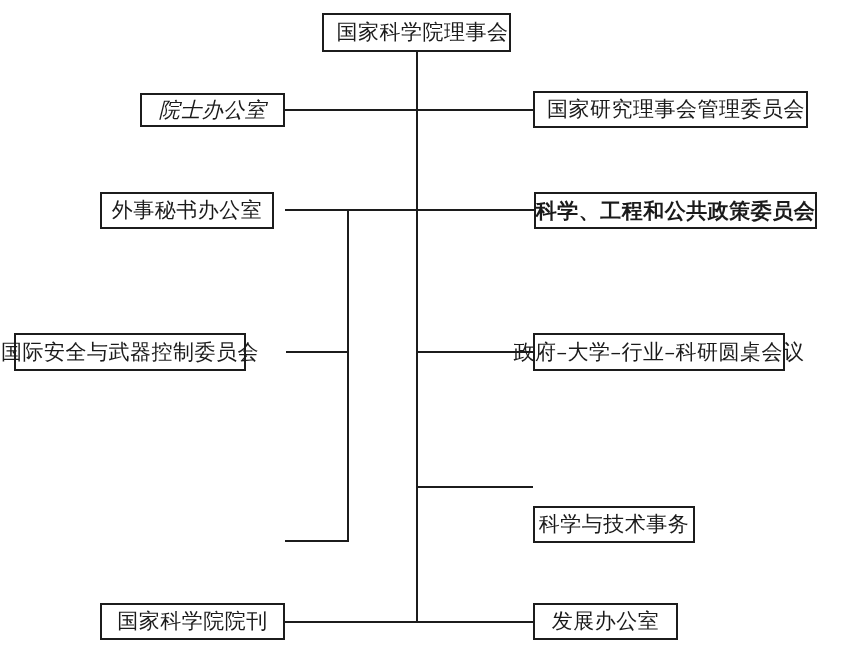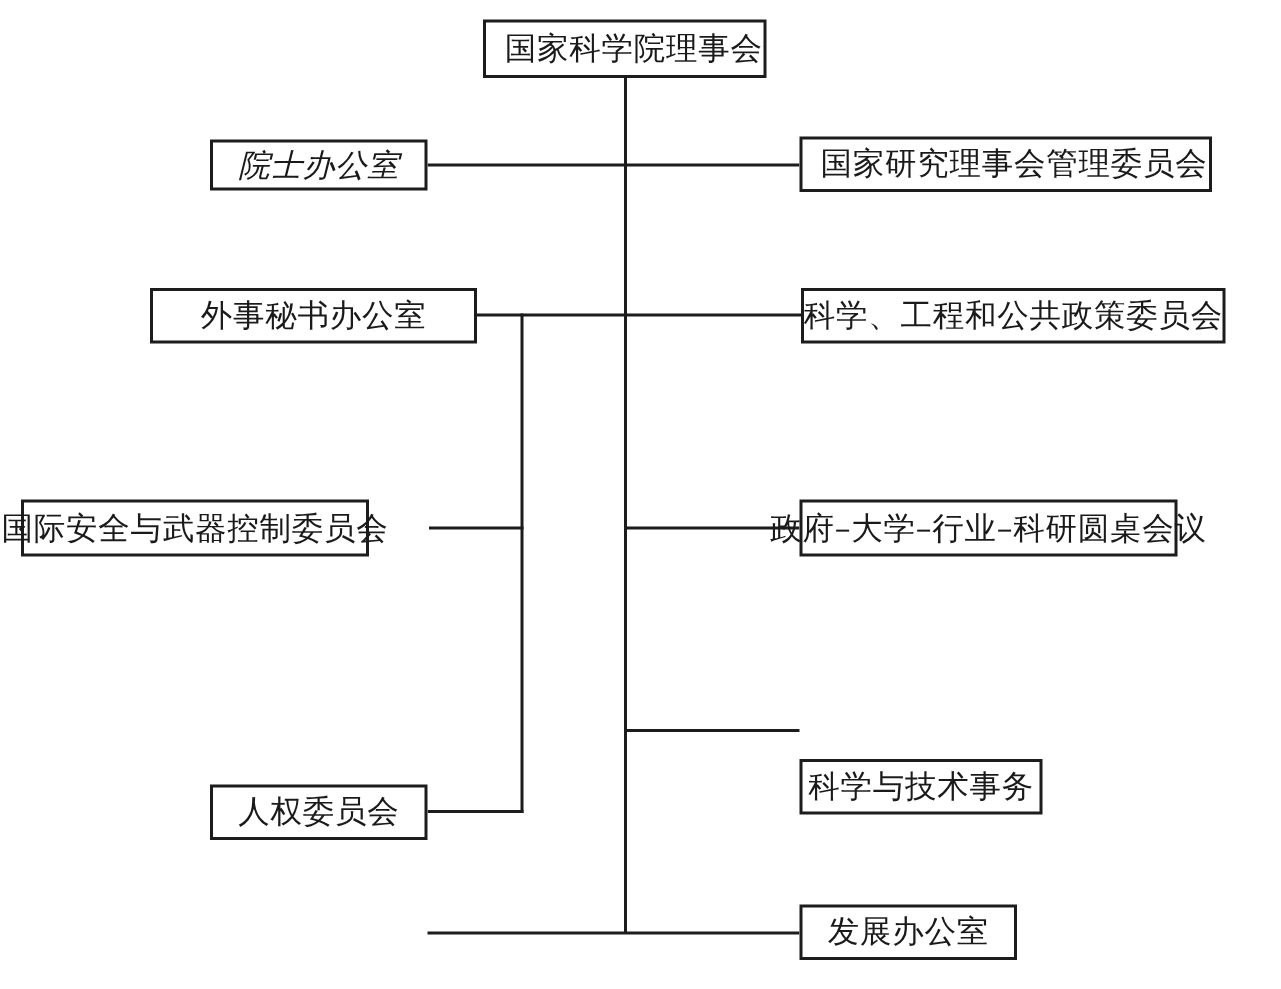--- a/index.html
+++ b/index.html
@@ -45,23 +45,23 @@
   <div class="line" style="left:285px; top:209px; width:249px; height:2px;"></div>
   <div class="line" style="left:286px; top:351px; width:63px; height:2px;"></div>
   <div class="line" style="left:416px; top:351px; width:117px; height:2px;"></div>
   <div class="line" style="left:416px; top:486px; width:117px; height:2px;"></div>
   <div class="line" style="left:285px; top:540px; width:64px; height:2px;"></div>
   <div class="line" style="left:285px; top:621px; width:248px; height:2px;"></div>
 
   <div class="node" style="left:322px; top:13px; width:189px; height:39px;padding-left:12px;">国家科学院理事会</div>
 
   <div class="node" style="left:140px; top:93px; width:145px; height:34px;font-style:italic;">院士办公室</div>
-  <div class="node" style="left:100px; top:192px; width:218px; height:37px;">外事秘书办公室</div>
+  <div class="node" style="left:100px; top:192px; width:174px; height:37px;">外事秘书办公室</div>
   <div class="node" style="left:14px; top:333px; width:232px; height:38px;">国际安全与武器控制委员会</div>
-  <div class="node" style="left:140px; top:523px; width:145px; height:37px;">人权委员会</div>
+  <div class="node" style="left:100px; top:603px; width:185px; height:37px;">国家科学院院刊</div>
 
   <div class="node" style="left:533px; top:91px; width:275px; height:37px;padding-left:11px;">国家研究理事会管理委员会</div>
-  <div class="node" style="left:534px; top:192px; width:283px; height:37px;">科学、工程和公共政策委员会</div>
+  <div class="node" style="left:534px; top:192px; width:283px; height:37px;font-weight:bold;">科学、工程和公共政策委员会</div>
   <div class="node" style="left:533px; top:333px; width:252px; height:38px;">政府–大学–行业–科研圆桌会议</div>
   <div class="node" style="left:533px; top:469px; width:162px; height:37px;margin-top:37px;">科学与技术事务</div>
   <div class="node" style="left:533px; top:603px; width:145px; height:37px;">发展办公室</div>
 
 </div>
 
 </body></html>

